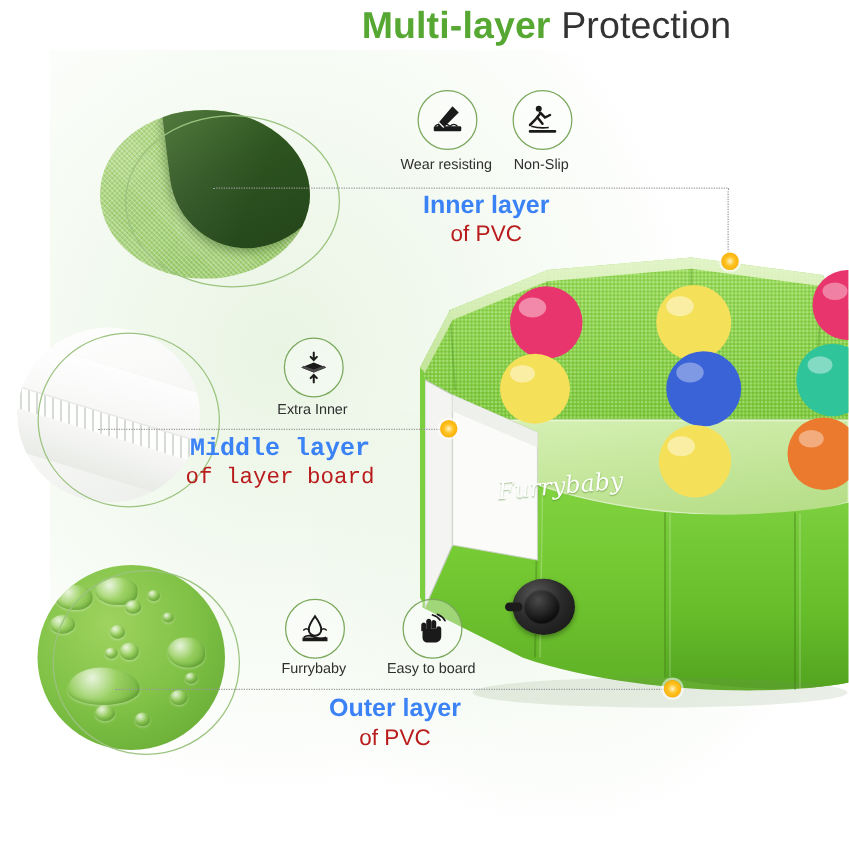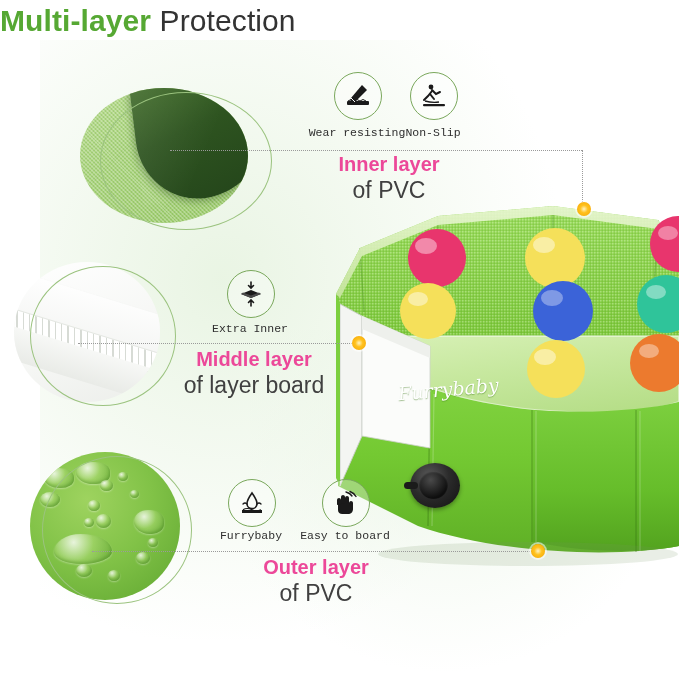--- a/index.html
+++ b/index.html
@@ -12,21 +12,21 @@
   #stage{position:relative;width:679px;height:675px;overflow:hidden;background:#ffffff;}
 
   
   .wash{position:absolute;pointer-events:none;}
   .wash-a{left:40px;top:40px;width:520px;height:600px;
     background:radial-gradient(ellipse at 35% 40%, rgba(232,244,226,.95) 0%, rgba(240,248,236,.55) 45%, rgba(255,255,255,0) 72%);}
   .wash-b{left:250px;top:330px;width:430px;height:345px;
     background:radial-gradient(ellipse at 45% 30%, rgba(236,246,232,.85) 0%, rgba(255,255,255,0) 70%);}
 
   
-  .title{position:absolute;left:0;top:4px;width:585px;text-align:left;
+  .title{position:absolute;left:0;top:4px;width:585px;text-align:right;
     font-size:30px;letter-spacing:.1px;white-space:nowrap;}
   .title .hl{color:#56a833;font-weight:bold;}
   .title .rest{color:#333333;font-weight:400;}
 
   
   .swatch{position:absolute;border-radius:50%;overflow:hidden;}
   .swatch-ring{position:absolute;border-radius:50%;border:1px solid #9bc37f;pointer-events:none;}
 
   
   .sw-inner{left:80px;top:88px;width:168px;height:135px;
@@ -62,26 +62,26 @@
   .bead{position:absolute;border-radius:50%;
     background:radial-gradient(circle at 34% 28%, rgba(255,255,255,.80), rgba(168,216,114,.55) 45%, rgba(92,161,46,.60) 100%);
     box-shadow:inset -1px -2px 3px rgba(60,120,25,.35), 0 1px 2px rgba(255,255,255,.35);}
 
   
   .badge{position:absolute;width:46px;height:46px;border-radius:50%;
     border:1.4px solid #7aa85c;display:flex;align-items:center;justify-content:center;
     background:rgba(255,255,255,.35);}
   .badge svg{display:block;}
   .badge-label{position:absolute;width:150px;text-align:center;
-    font-size:11.5px;color:#2f2f2f;white-space:nowrap;font-family:Liberation Mono, monospace;}
+    font-size:11.5px;color:#2f2f2f;white-space:nowrap;}
 
   
   .cap{position:absolute;width:320px;text-align:center;line-height:1.18;}
-  .cap .t1{font-size:20px;font-weight:bold;color:#ec4899;white-space:nowrap;}
-  .cap .t2{font-size:23px;color:#404040;white-space:nowrap;}
+  .cap .t1{font-size:20px;font-weight:bold;color:#3b82f6;white-space:nowrap;}
+  .cap .t2{font-size:18px;color:#b91c1c;white-space:nowrap;}
 
   
   .dotline-h{position:absolute;height:0;border-top:1.4px dotted #9a9a9a;}
   .dotline-v{position:absolute;width:0;border-left:1.4px dotted #9a9a9a;}
   .dot{position:absolute;width:14px;height:14px;border-radius:50%;
     background:radial-gradient(circle at 50% 50%, #fff3c4 0%, #ffc21f 38%, #f5a300 100%);
     box-shadow:0 0 0 2px rgba(255,255,255,.55);}
 
   
   #pool{position:absolute;left:318px;top:186px;width:361px;height:400px;}
@@ -294,21 +294,21 @@
   <div class="badge" style="left:227px;top:270px;">
     <svg width="26" height="26" viewBox="0 0 26 26">
       <path d="M13,1 L13,6 M10.5,4.5 L13,7 L15.5,4.5" stroke="#1a1a1a" stroke-width="1.6" fill="none" stroke-linecap="round"></path>
       <path d="M13,9 L23,13 L13,17 L3,13 Z" fill="#1a1a1a"></path>
       <path d="M13,14.5 L21,11.5 L23,13 L13,17 L3,13 L5,11.5 Z" fill="#4a4a4a"></path>
       <path d="M13,25 L13,20 M10.5,21.5 L13,19 L15.5,21.5" stroke="#1a1a1a" stroke-width="1.6" fill="none" stroke-linecap="round"></path>
     </svg>
   </div>
   <div class="badge-label" style="left:175px;top:322px;">Extra Inner</div>
 
-  <div class="cap" style="left:94px;top:348px;">
+  <div class="cap" style="left:64px;top:348px;font-family:Liberation Mono, monospace;">
     <div class="t1">Middle layer</div>
     <div class="t2">of layer board</div>
   </div>
 
   <div class="badge" style="left:228px;top:479px;">
     <svg width="26" height="26" viewBox="0 0 26 26">
       <path d="M13,3 C13,3 8,10 8,13.5 C8,16.5 10.3,18.6 13,18.6 C15.7,18.6 18,16.5 18,13.5 C18,10 13,3 13,3 Z" fill="none" stroke="#1a1a1a" stroke-width="1.6"></path>
       <path d="M4,14 q2,-2 4,0 M18,14 q2,-2 4,0" stroke="#1a1a1a" stroke-width="1.3" fill="none" stroke-linecap="round"></path>
       <rect x="3" y="20" width="20" height="3" fill="#1a1a1a"></rect>
       <path d="M4,19.8 q4,-2.6 9,0 q4,2 9,0" fill="none" stroke="#1a1a1a" stroke-width="1.2"></path>

